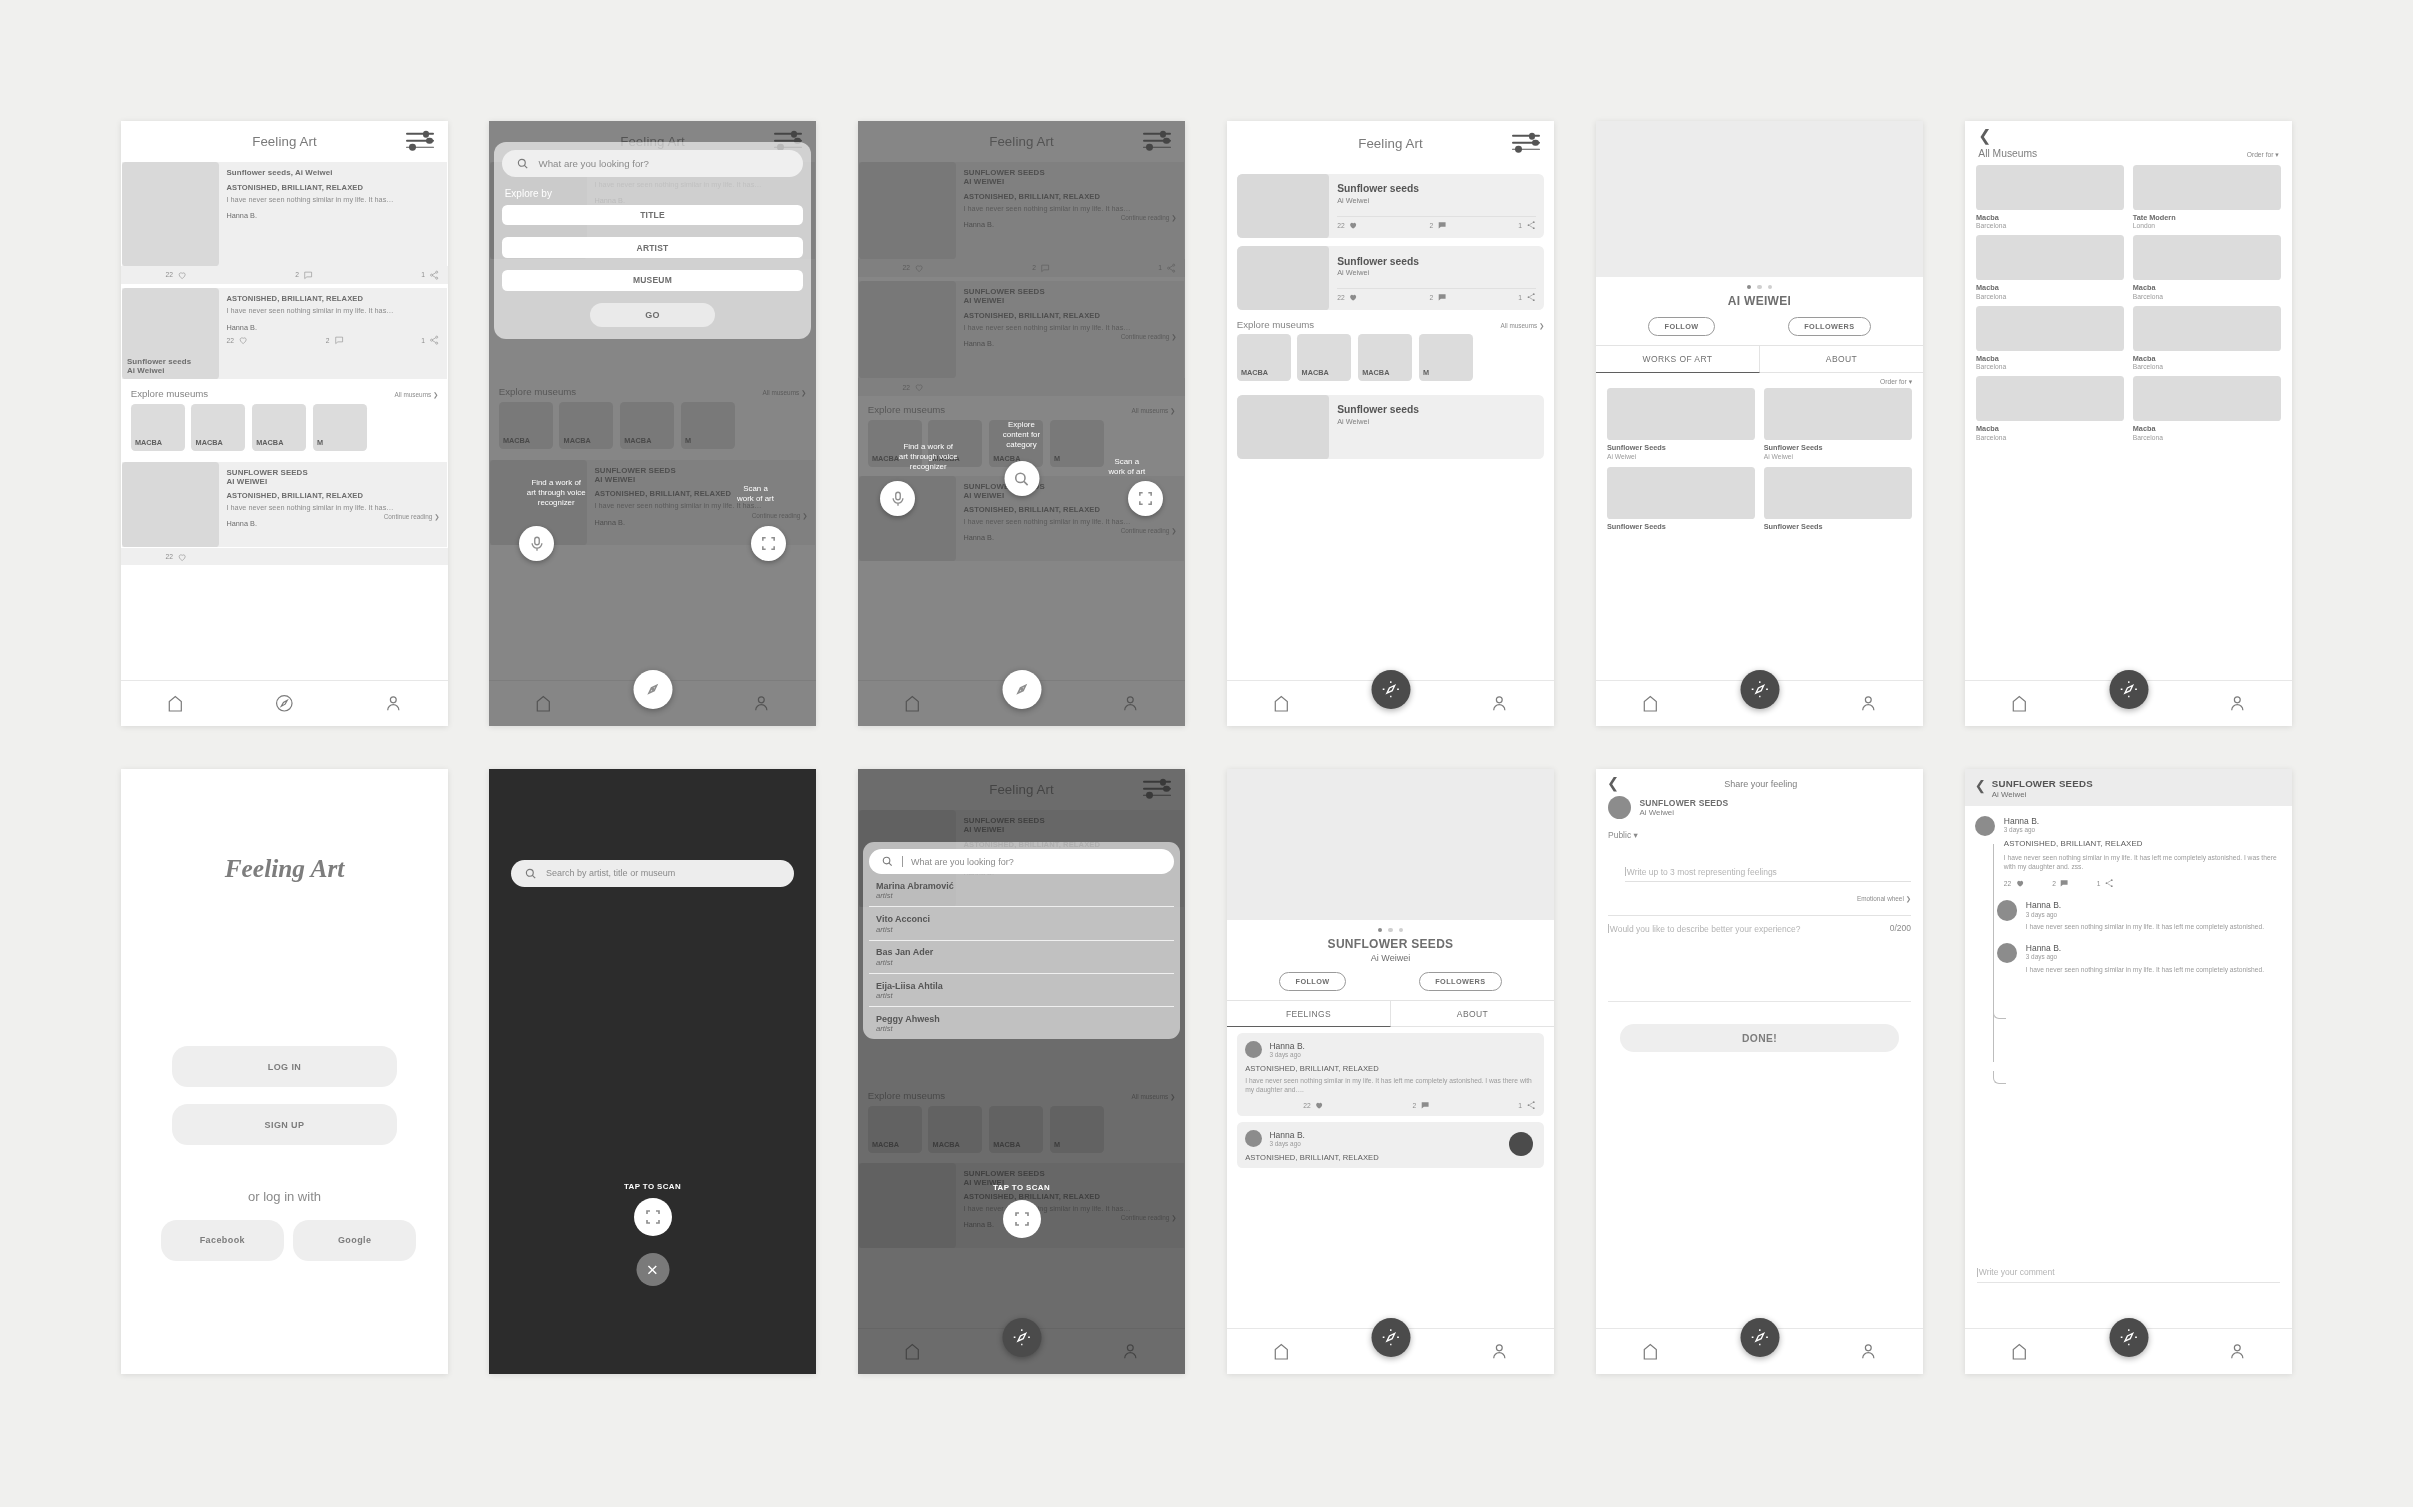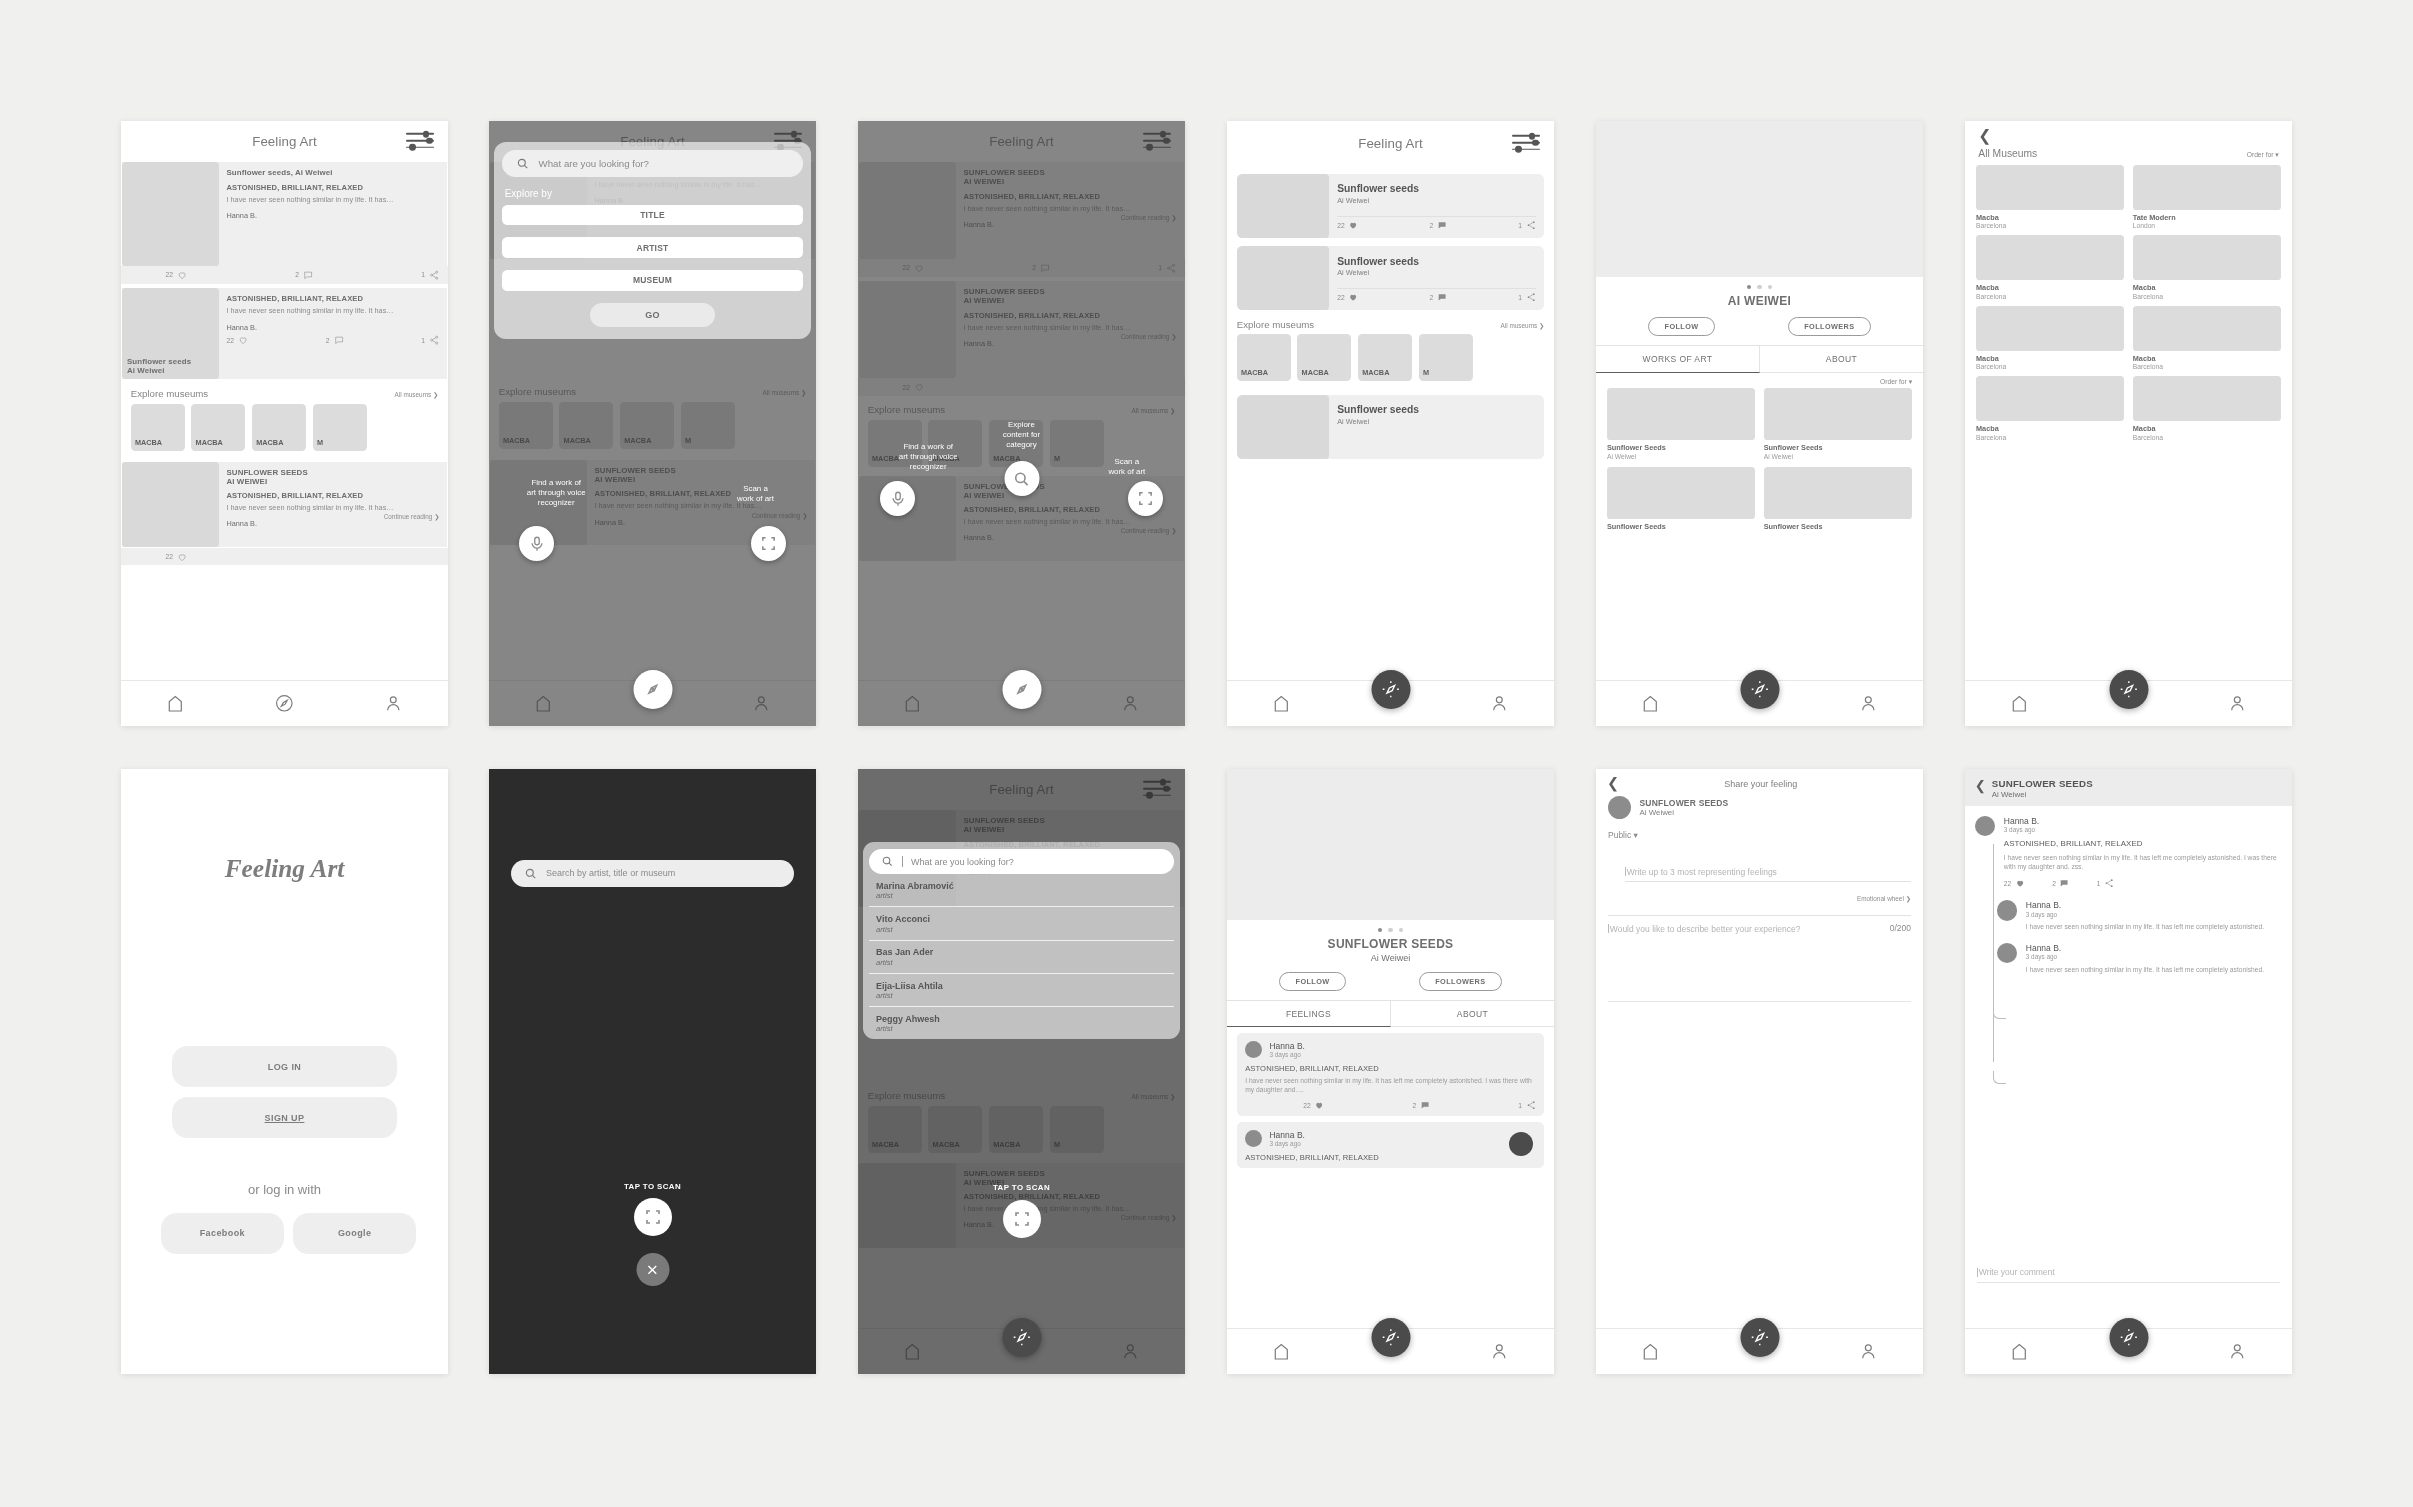--- a/index.html
+++ b/index.html
@@ -856,21 +856,21 @@
             <path d="M5.5 20a6.5 6.5 0 0 1 13 0"></path>
           </g>
         </svg>
     </div>
   </div>
 
   <div class="phone p7">
     <div class="brand" style="margin-top:85px;">Feeling Art</div>
     <div style="padding:0 51px; margin-top:163px;">
       <div class="pill">LOG IN</div>
-      <div class="pill" style="margin-top:10px;text-decoration:underline;">SIGN UP</div>
+      <div class="pill" style="margin-top:17px;">SIGN UP</div>
     </div>
     <div style="text-align:center; font-size:13px; color:#8a8a8a; margin-top:44px;">or log in with</div>
     <div style="display:flex; gap:9.7px; padding:0 32px; margin-top:15.7px;margin-left:8px;">
       <div class="pill" style="flex:1;">Facebook</div>
       <div class="pill" style="flex:1;">Google</div>
     </div>
   </div>
 
   <div class="phone p8">
     <div class="scanscreen"></div>
@@ -1130,20 +1130,23 @@
       <div style="text-align:right; margin-top:13.3px; font-size:6.4px; color:#8c8c8c;">
         <span>Emotional wheel</span> ❯
       </div>
       <div style="border-top:0.6px solid #e2e2e2; margin-top:12px; padding-top:7.3px; position:relative;">
         <span style="position:absolute; right:0; top:7.3px; font-size:8.5px; color:#8a8a8a;">0/200</span>
         <span class="caret"></span><span class="ph-txt">Would you like to describe better your experience?</span>
         <div style="height:67px; border-bottom:0.6px solid #e6e6e6;"></div>
       </div>
     </div>
 
+    <div style="padding:22px 24px 0;">
+      <div class="pill" style="height:28px; font-size:10.3px;">DONE!</div>
+    </div>
 
     <div class="fab dark">
       <svg style="width:20.6px;height:20.6px" viewBox="0 0 24 24">
           <g fill="none" stroke="#fff" stroke-width="1.6">
             <path d="M16.5 7.5 13.6 13.6 7.5 16.5 10.4 10.4z"></path>
             <path d="M12 2.6v2M12 19.4v2M2.6 12h2M19.4 12h2"></path>
           </g>
         </svg>
     </div>
     <div class="tabbar">

